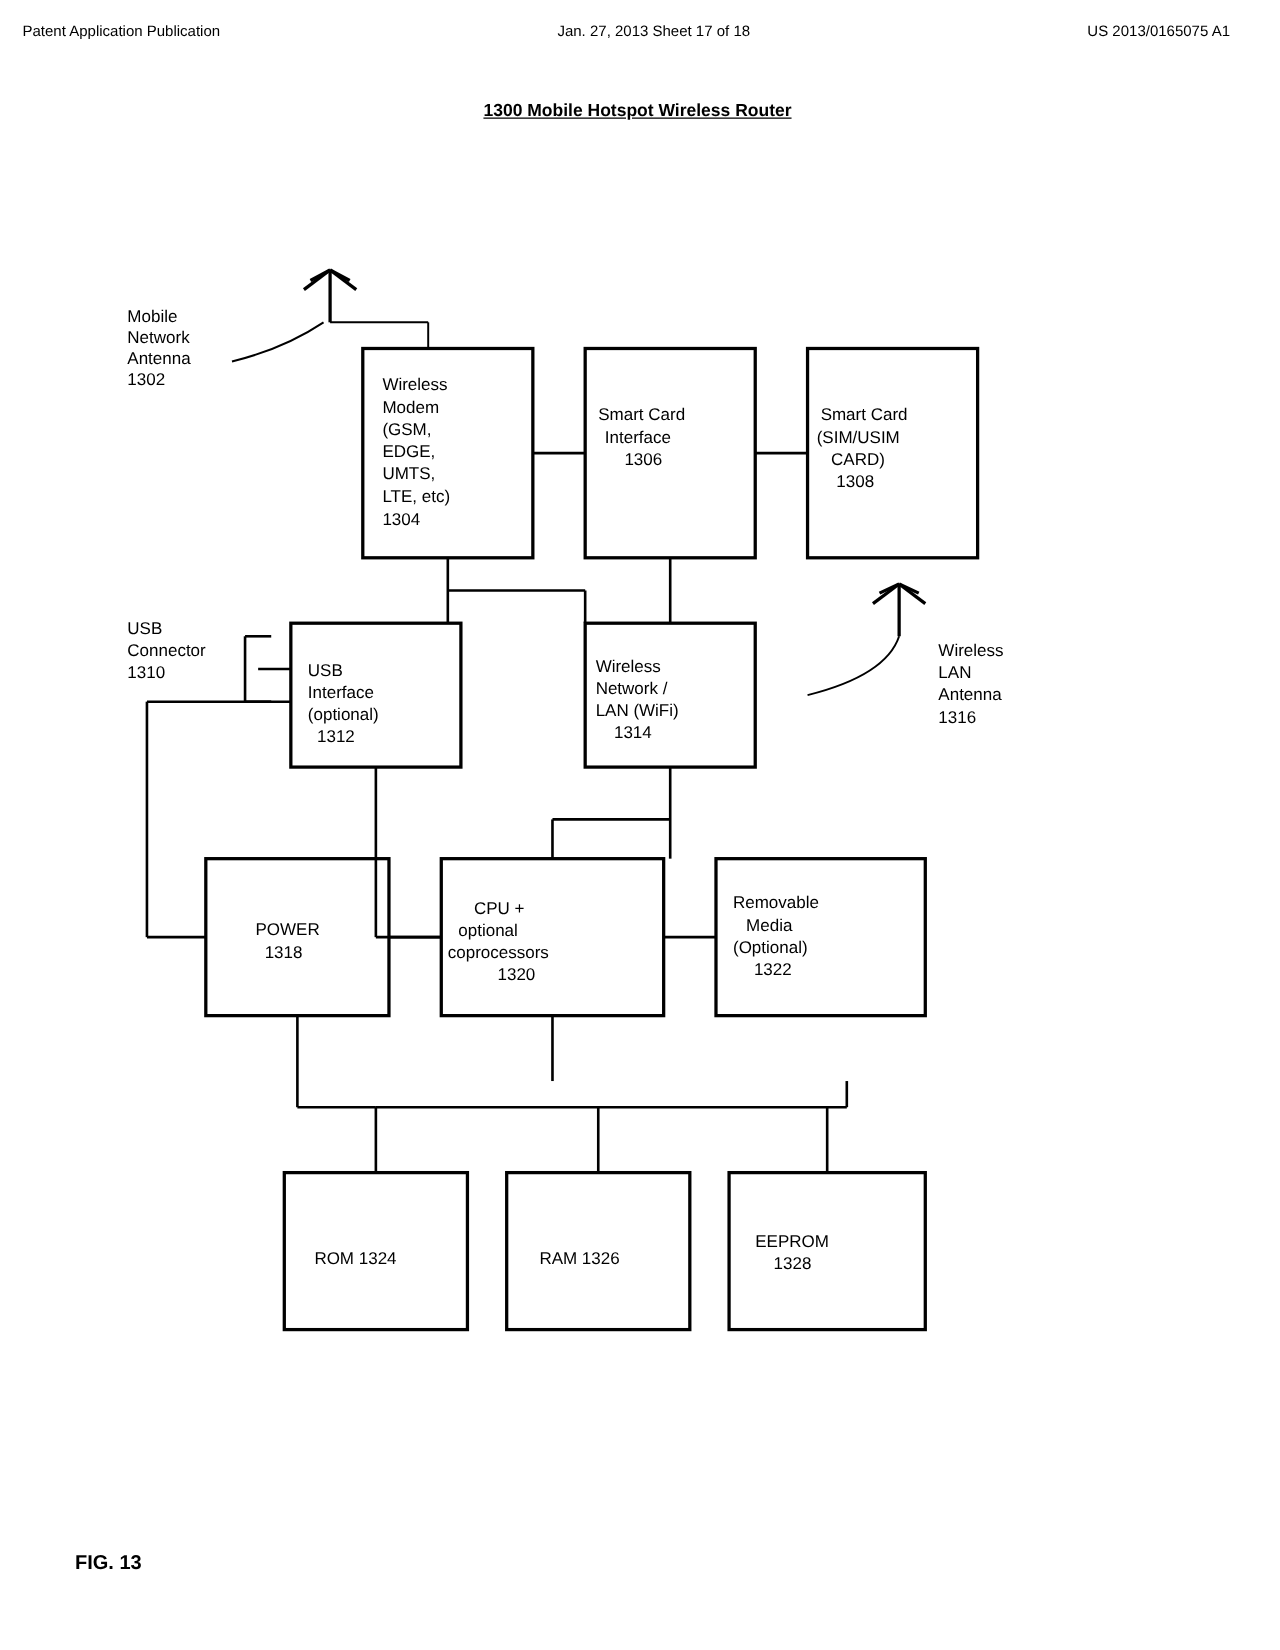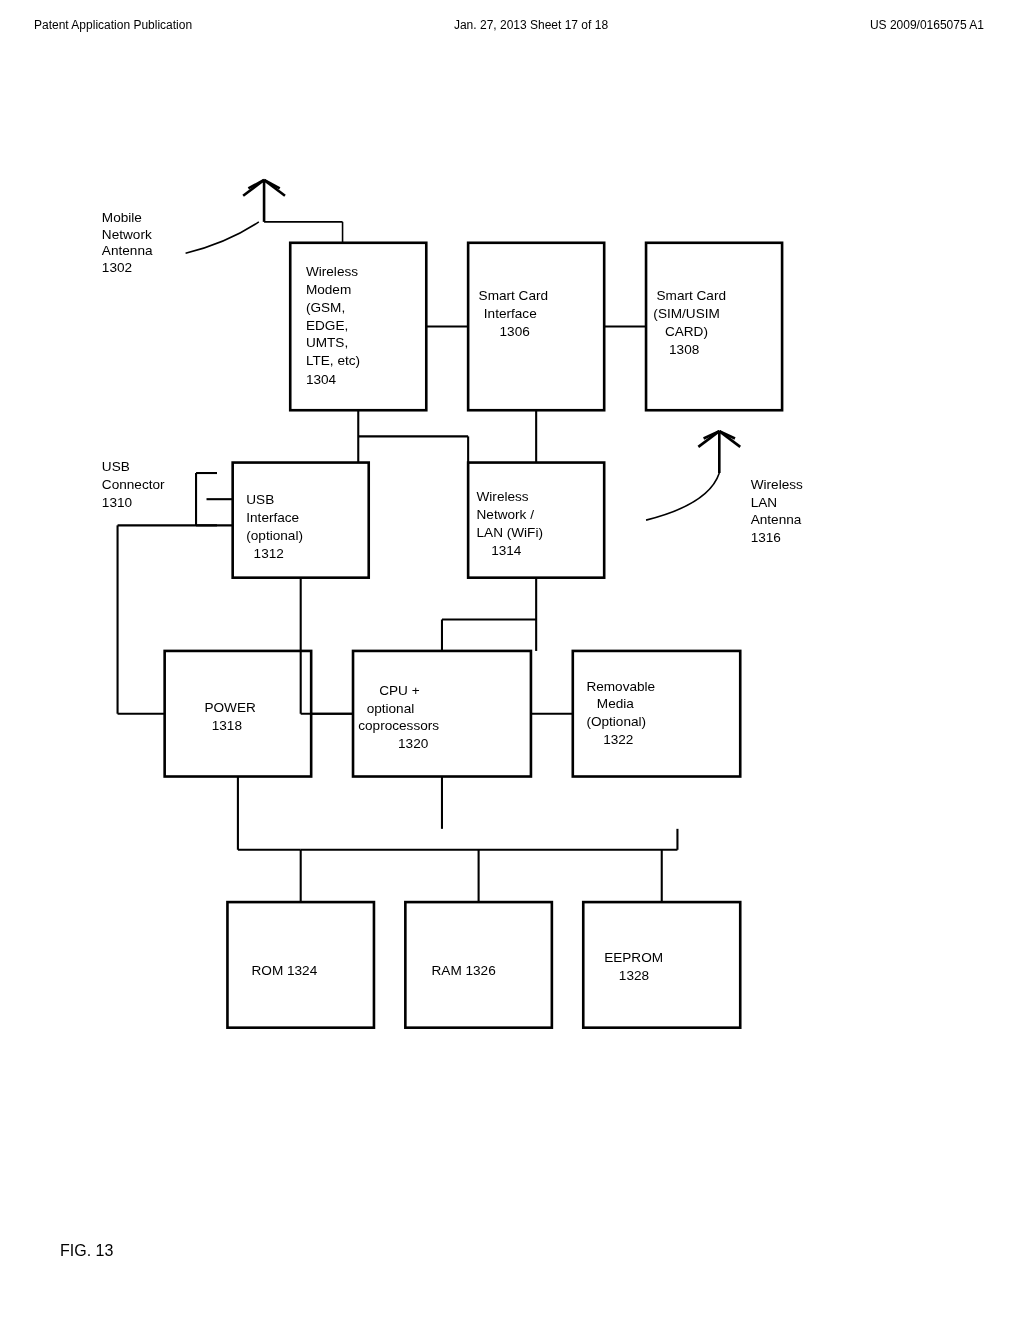--- a/index.html
+++ b/index.html
@@ -11,21 +11,20 @@
       font-size: 13px;
       color: #000;
       overflow: hidden;
       position: relative;
     }
     .page-header {
       display: flex;
       justify-content: space-between;
       padding: 18px 40px 0 18px;
       font-size: 12px;
-      margin-left: 16px;
     }
     .diagram-container {
       position: absolute;
       top: 80px;
       left: 60px;
       width: 900px;
       height: 1100px;
     }
     .diagram-title {
       text-align: center;
@@ -36,33 +35,34 @@
     }
     .svg-diagram {
       width: 100%;
       height: 100%;
     }
     .fig-label {
       position: absolute;
       bottom: 60px;
       left: 60px;
       font-size: 16px;
-      font-weight: normal;
+      font-weight: bold;
     }
   </style>
 </head>
 <body>
 
 <div class="page-header">
   <span>Patent Application Publication</span>
   <span>Jan. 27, 2013  Sheet 17 of 18</span>
-  <span>US 2009/0165075 A1</span>
+  <span>US 2013/0165075 A1</span>
 </div>
 
 <div class="diagram-container">
+  <div class="diagram-title">1300  Mobile Hotspot Wireless Router</div>
   
   <svg class="svg-diagram" viewBox="0 0 860 980" xmlns="http://www.w3.org/2000/svg">
 
     <line x1="195" y1="60" x2="195" y2="100" stroke="black" stroke-width="2.5"></line>
     <line x1="175" y1="75" x2="195" y2="60" stroke="black" stroke-width="2.5"></line>
     <line x1="215" y1="75" x2="195" y2="60" stroke="black" stroke-width="2.5"></line>
     <line x1="180" y1="68" x2="195" y2="60" stroke="black" stroke-width="2.5"></line>
     <line x1="210" y1="68" x2="195" y2="60" stroke="black" stroke-width="2.5"></line>
 
     <text x="40" y="100" font-family="Arial" font-size="13">Mobile</text>

